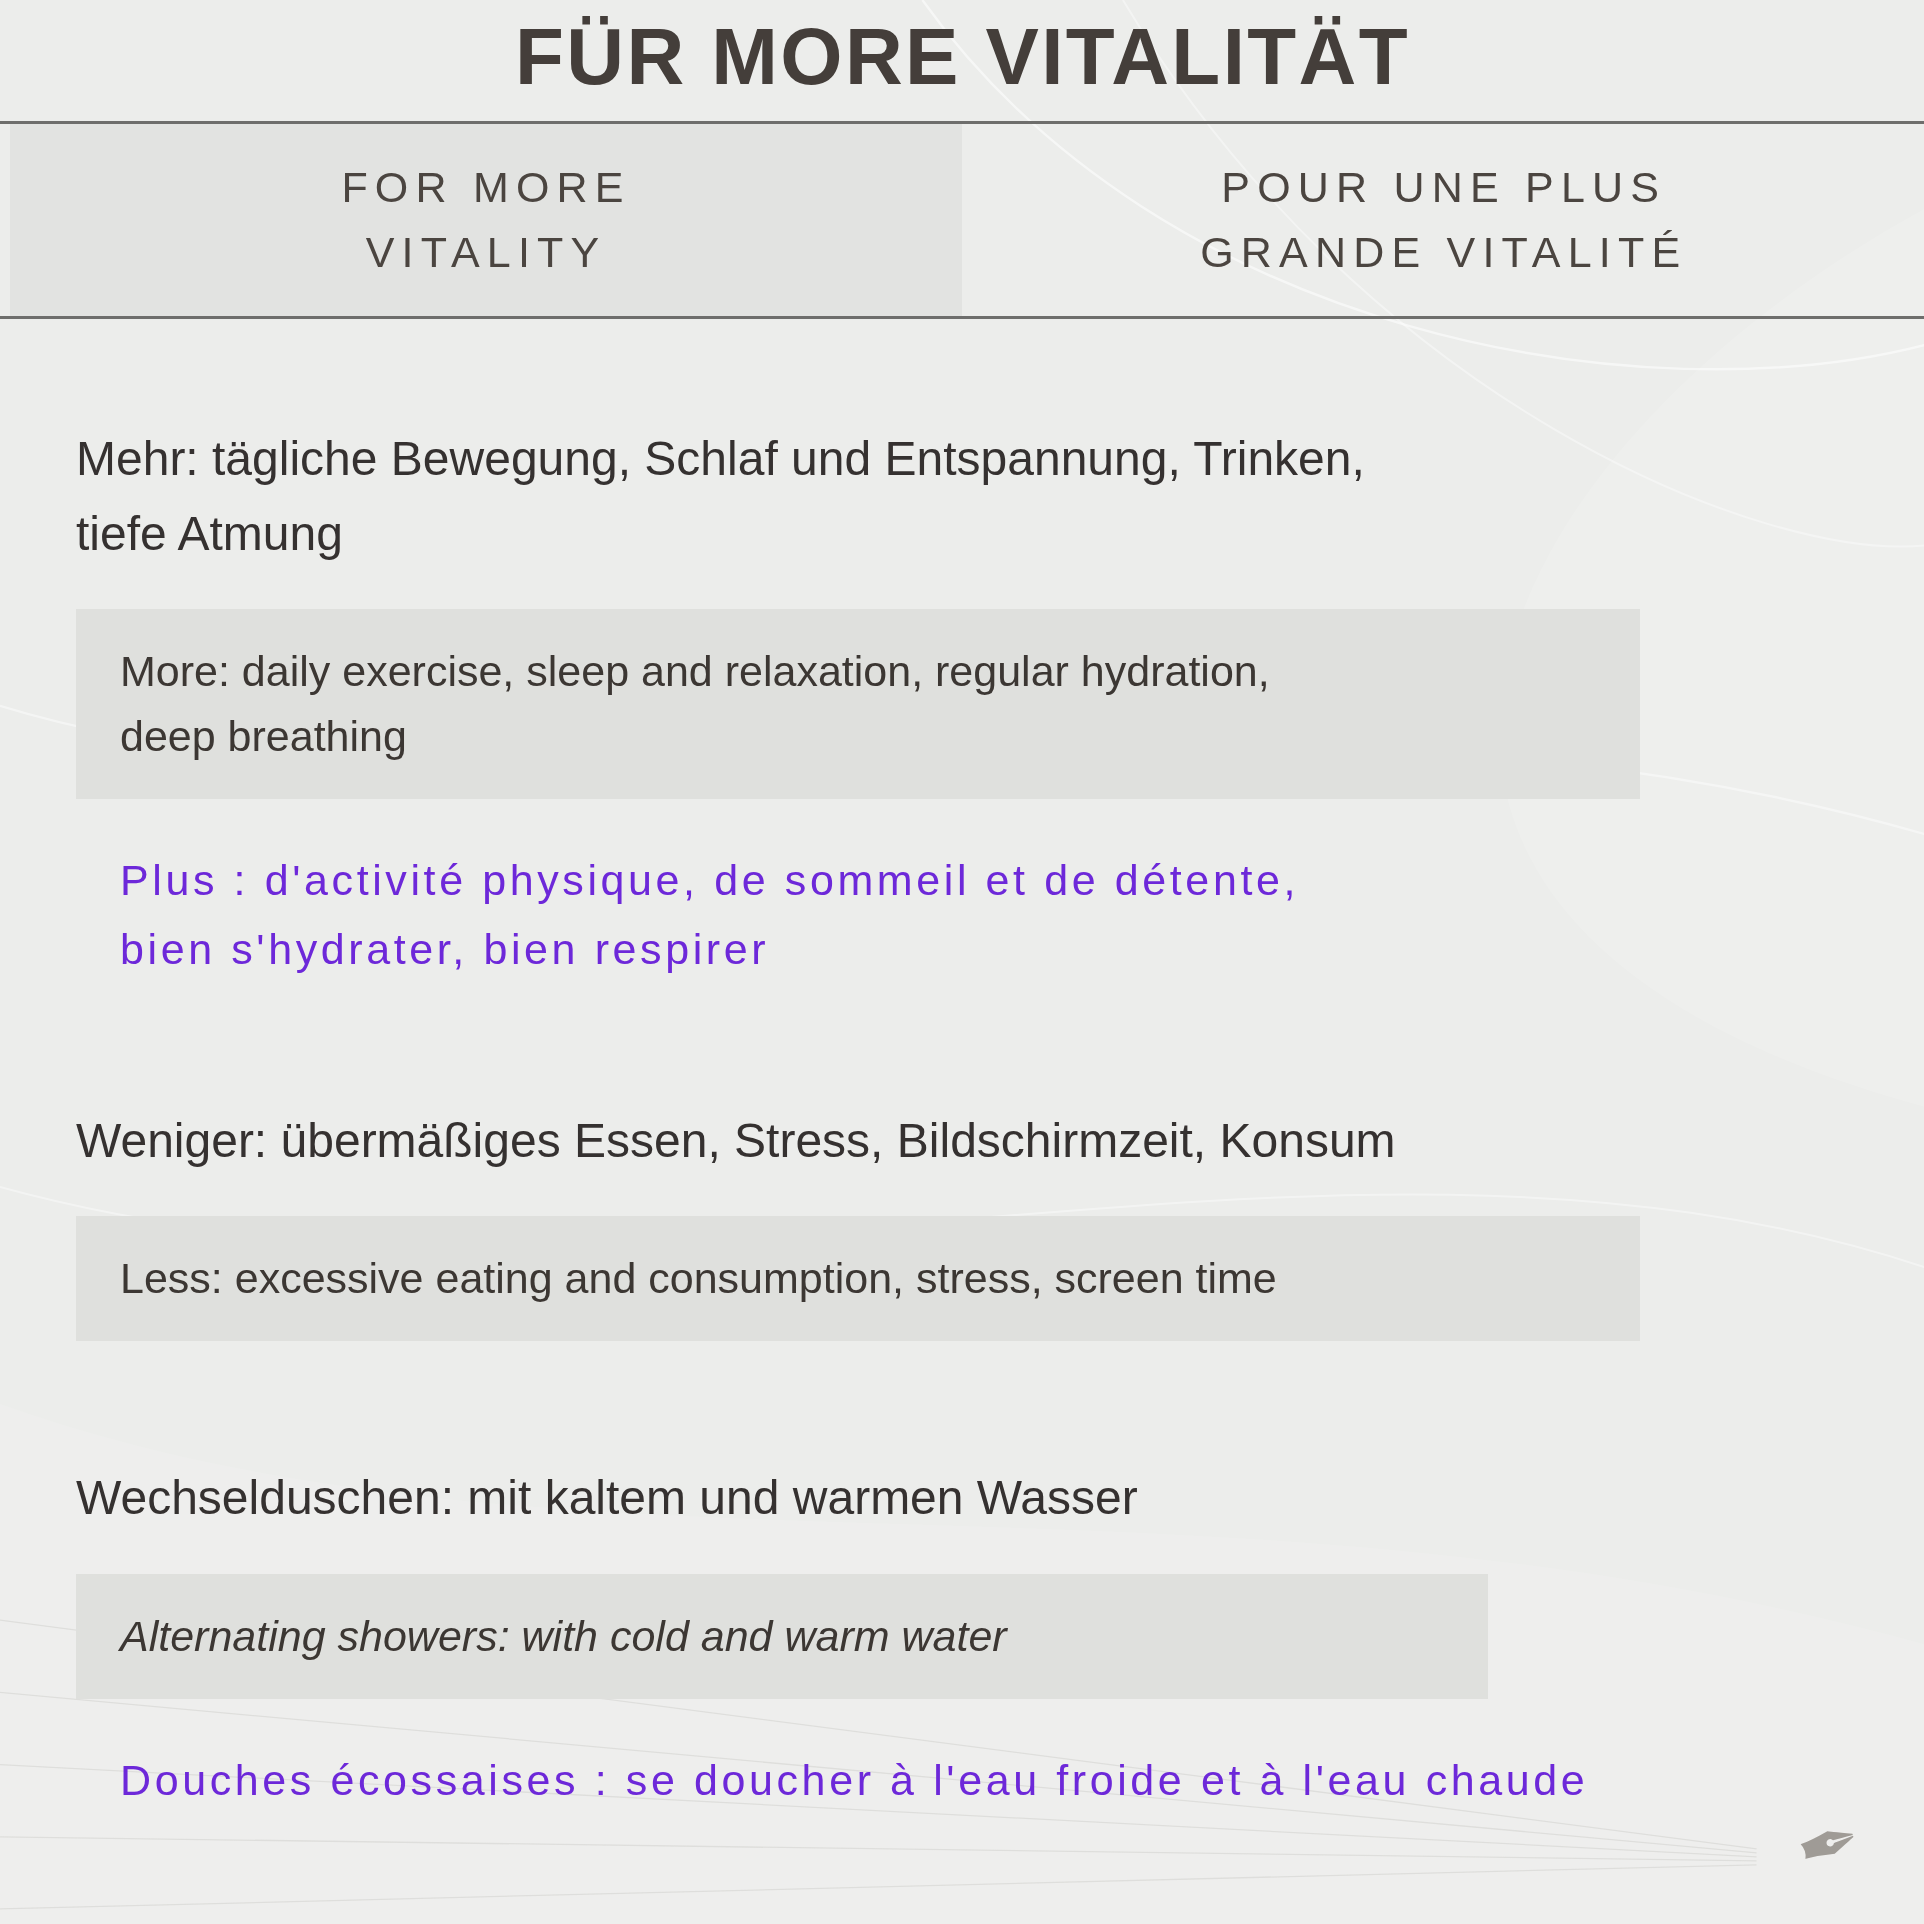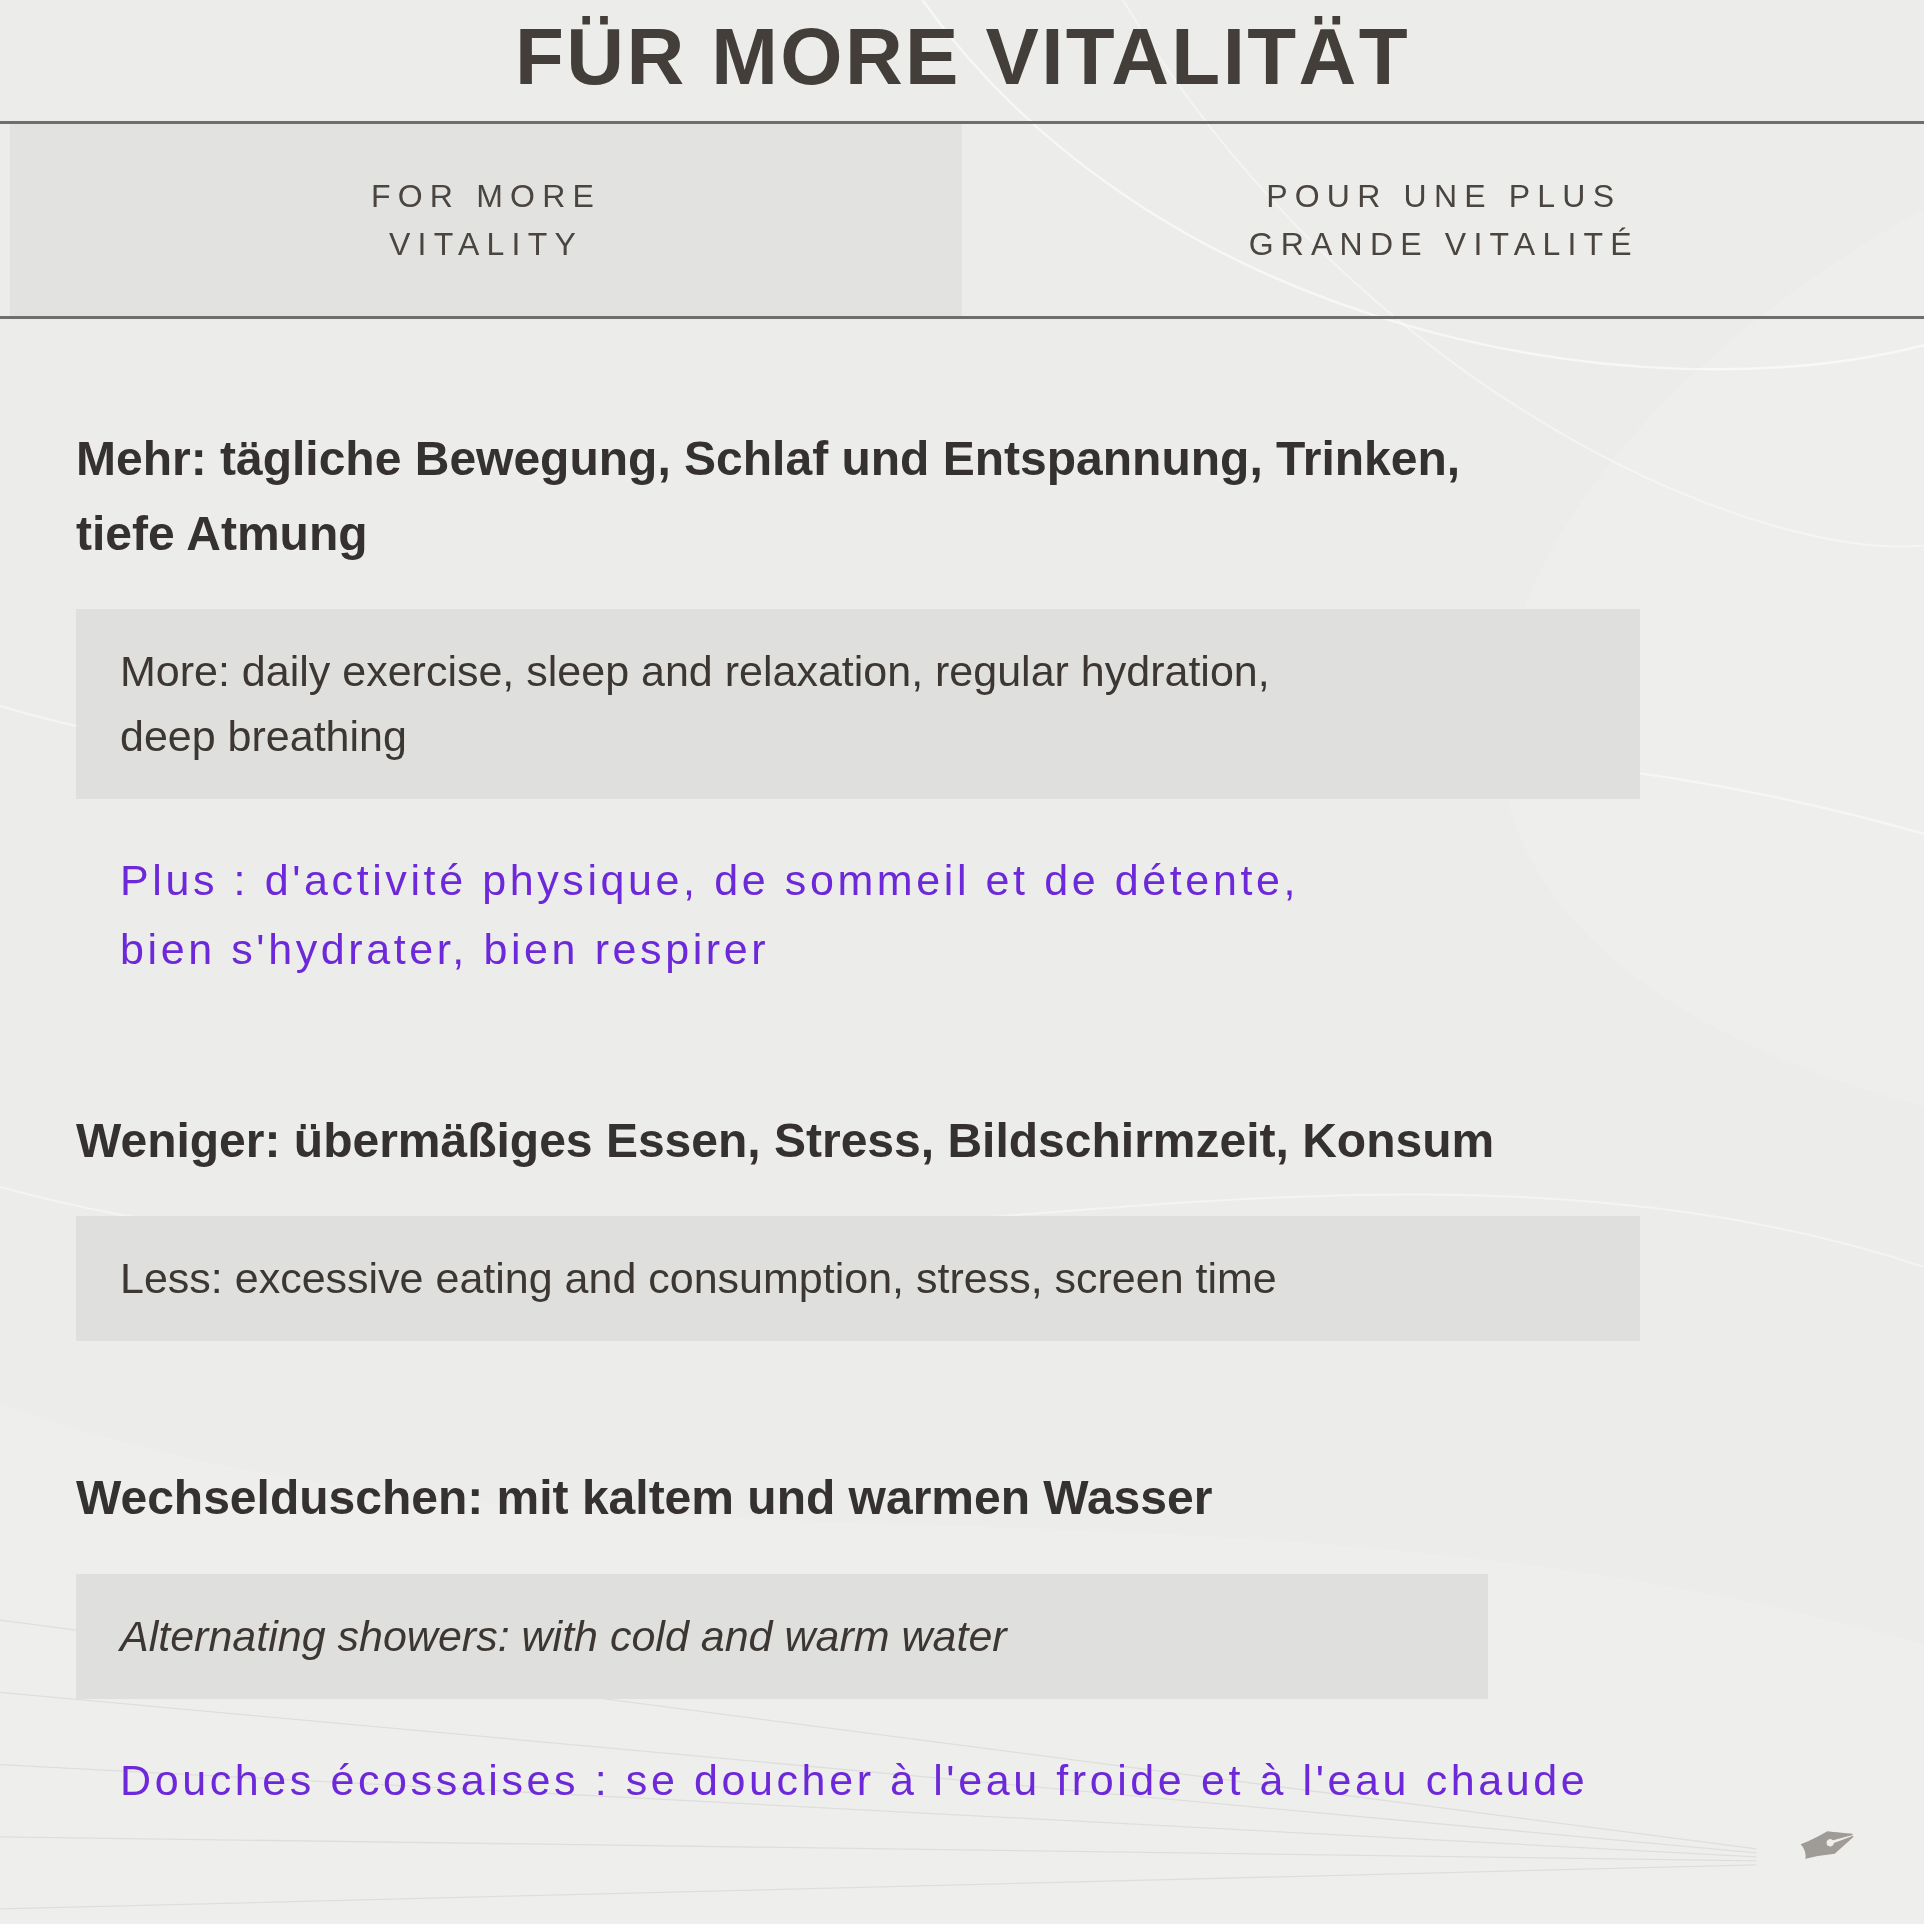--- a/index.html
+++ b/index.html
@@ -41,40 +41,40 @@
   .header-row {
     display: flex;
     align-items: stretch;
     height: 192px;
   }
   .header-cell {
     display: flex;
     align-items: center;
     justify-content: center;
     text-align: center;
-    font-size: 32px;
+    font-size: 43px;
     letter-spacing: 7.2px;
     line-height: 1.5;
     color: #4b4540;
     white-space: pre-line;
   }
   .header-left {
     width: calc(50% - 9.6px);
     margin-left: 9.6px;
     background: #e2e3e1;
   }
   .header-right {
     flex: 1;
   }
   .content {
     padding: 0 76px;
   }
   .german {
     font-size: 48px;
-    font-weight: 700;
+    font-weight: 400;
     line-height: 1.55;
     color: #353130;
     margin-top: 120px;
     white-space: pre-line;
   }
   .german.first { margin-top: 103px; }
   .band {
     background: #dfe0dd;
     margin-top: 38px;
     padding: 30.5px 44px;

